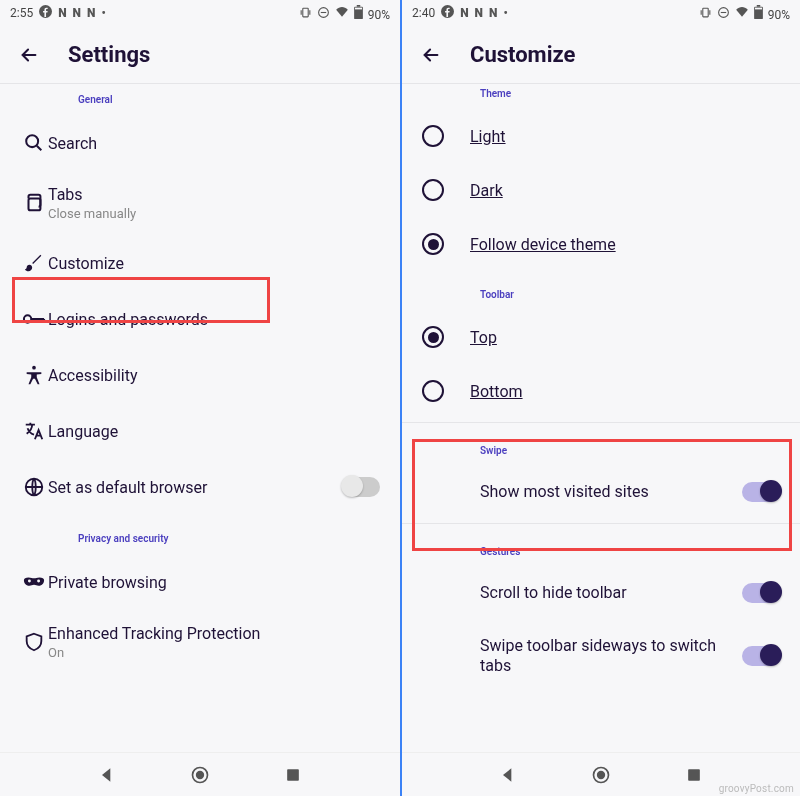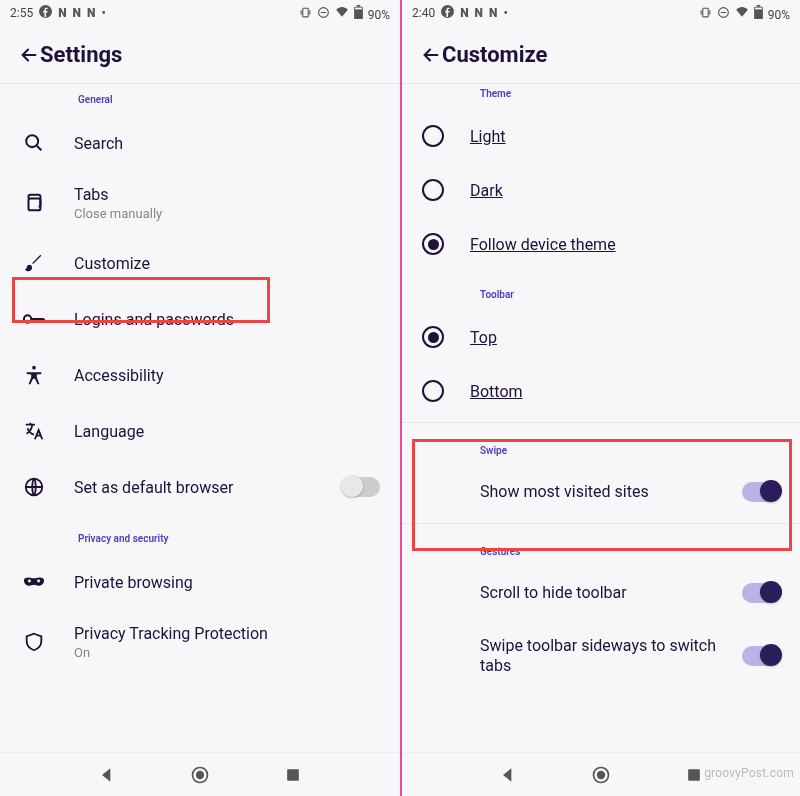--- a/index.html
+++ b/index.html
@@ -23,21 +23,21 @@
   .screen {
     width: 50%;
     height: 100%;
     background: #f7f7f9;
     position: relative;
     display: flex;
     flex-direction: column;
     overflow: hidden;
   }
   .screen + .screen {
-    border-left: 2px solid #ec4899;
+    border-left: 2px solid #3b82f6;
   }
   
   .status-bar {
     height: 26px;
     display: flex;
     align-items: center;
     padding: 0 10px;
     font-size: 12px;
     color: #444;
     background: #f7f7f9;
@@ -47,20 +47,21 @@
   .status-icon { font-size: 12px; color: #555; font-weight: bold; }
   .n-badge {
     font-weight: 900; font-size: 12px; color: #555;
   }
   
   .app-bar {
     height: 58px;
     display: flex;
     align-items: center;
     padding: 0 18px;
+    gap: 28px;
     background: #f7f7f9;
     border-bottom: 1px solid #e5e5e8;
   }
   .app-bar .title {
     font-size: 22px;
     font-weight: 700;
     color: #1f1237;
   }
   .back-arrow {
     width: 22px; height: 22px;
@@ -77,21 +78,20 @@
     font-weight: 600;
     color: #4b3fbf;
     padding: 18px 20px 10px 78px;
   }
   .section-header.tight { padding-top: 10px; }
   .list-item {
     display: flex;
     align-items: center;
     padding: 14px 20px 14px 20px;
     min-height: 56px;
-    gap: 26px;
   }
   .list-item .icon-slot {
     width: 28px;
     display: flex;
     justify-content: center;
     color: #1f1237;
     flex-shrink: 0;
   }
   .list-item .text-slot {
     flex: 1;
@@ -198,22 +198,22 @@
     background: #f7f7f9;
     border-top: 1px solid #eee;
   }
   .nav-icon {
     width: 20px; height: 20px;
     color: #555;
   }
   .watermark {
     position: absolute;
     right: 6px;
-    bottom: 16px;
-    font-size: 12px;
+    bottom: 2px;
+    font-size: 10px;
     color: #bbb;
     letter-spacing: .2px;
   }
 </style>
 </head>
 <body>
 
 <div class="outer-border"></div>
 
 <div class="screens">
@@ -375,21 +375,21 @@
           </div>
       </div>
 
       <div class="list-item">
         <span class="icon-slot">
           <svg width="22" height="22" viewBox="0 0 24 24" fill="none" stroke="currentColor" stroke-width="2">
               <path d="M12 3l8 3v5c0 5-3.5 8.5-8 10-4.5-1.5-8-5-8-10V6l8-3z"></path>
             </svg>
         </span>
         <div class="text-slot">
-          <span class="primary">Privacy Tracking Protection</span>
+          <span class="primary">Enhanced Tracking Protection</span>
           <span class="secondary">On</span>
         </div>
       </div>
     </div>
 
     <div class="nav-bar">
       <span class="nav-icon"><svg viewBox="0 0 24 24" fill="#555">
             <path d="M16 4l-10 8 10 8z"></path>
           </svg></span>
       <span class="nav-icon"><svg viewBox="0 0 24 24" fill="none" stroke="#555" stroke-width="2">

